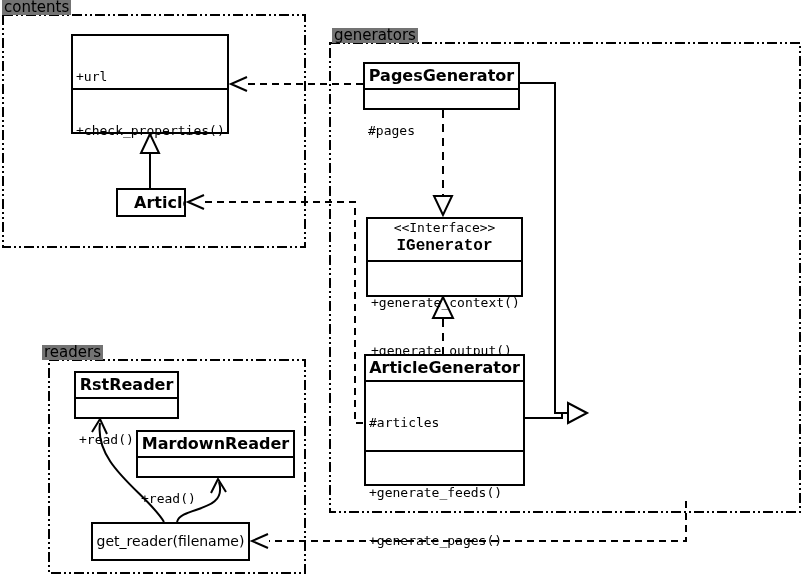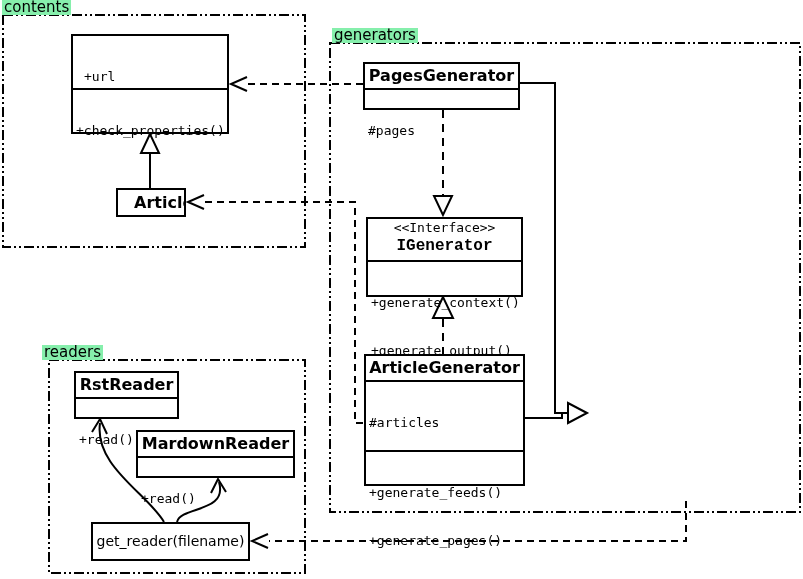--- a/index.html
+++ b/index.html
@@ -4,21 +4,21 @@
 <style>
   html,body { margin:0; padding:0; background:#fff; }
   .canvas {
     position:relative; width:803px; height:579px; background:#ffffff;
     font-family:"DejaVu Sans", sans-serif; color:#000; overflow:hidden;
   }
   svg.layer { position:absolute; left:0; top:0; width:803px; height:579px; }
 
   .pkg-label {
     position:absolute; font-size:15px; line-height:15px; color:#000;
-    background:#86efac; padding:0 2px; white-space:nowrap;
+    background:#737373; padding:0 2px; white-space:nowrap;
   }
 
   .uml-class {
     position:absolute; border:2px solid #000; background:#fff;
     box-sizing:border-box;
   }
   .uml-title {
     height:24px; line-height:24px; text-align:center;
     font-weight:bold; font-size:16px; border-bottom:2px solid #000;
     white-space:nowrap; overflow:hidden;
@@ -108,21 +108,21 @@
       <path d="M177,522 C181,506 228,513 219,482"></path>
       <path d="M211,493 L218,479 L226,492"></path>
     </g>
   </svg>
 
   <div class="pkg-label" style="left:2px; top:0px;">contents</div>
   <div class="pkg-label" style="left:332px; top:28px;">generators</div>
   <div class="pkg-label" style="left:42px; top:345px;">readers</div>
 
   <div class="uml-class" style="left:71px; top:34px; width:158px; height:100px;">
-    <div class="uml-members" style="height:50px;margin-left:8px;">
+    <div class="uml-members" style="height:50px;">
       <div>+url</div>
       
       
     </div>
     <div class="uml-members uml-methods">
       <div>+check_properties()</div>
     </div>
   </div>
 
   <div class="uml-class title-only" style="left:116px; top:188px; width:70px; height:29px;">

